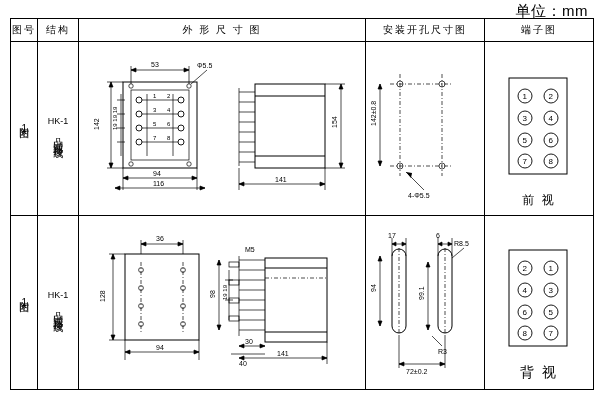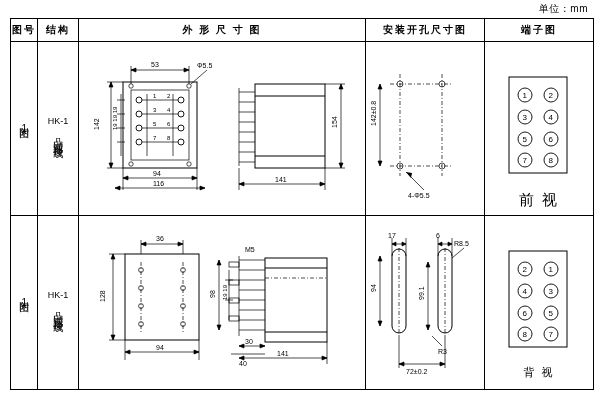--- a/index.html
+++ b/index.html
@@ -4,32 +4,32 @@
 <style>
   html,body{margin:0;padding:0;}
   body{
     width:600px;height:400px;background:#ffffff;
     font-family:"Liberation Sans","DejaVu Sans",sans-serif;
     color:#000;overflow:hidden;
   }
   .page{position:relative;width:600px;height:400px;}
 
   .unit{
-    position:absolute;right:12px;top:2px;font-size:10px;letter-spacing:.5px;
+    position:absolute;right:12px;top:2px;font-size:15px;letter-spacing:.5px;
   }
 
   table.main{
     position:absolute;left:10px;top:18px;width:580px;height:370px;
     border-collapse:collapse;table-layout:fixed;
   }
   table.main td{
     border:1px solid #000;vertical-align:middle;text-align:center;
     font-size:10px;padding:0;
   }
-  .thead td{height:22px;font-weight:bold;letter-spacing:2px;font-size:11px;border-radius:6px;}
+  .thead td{height:22px;font-weight:normal;letter-spacing:2px;font-size:11px;border-radius:6px;}
 
   .col-no{width:26px;}
   .col-struct{width:40px;}
   .col-outline{width:286px;}
   .col-mount{width:118px;margin-top:43px;}
   .col-term{width:108px;}
 
   .vert{
     writing-mode:vertical-rl;text-orientation:upright;
     letter-spacing:2px;line-height:1.15;font-size:10px;white-space:pre-line;
@@ -229,21 +229,21 @@
               <text class="fs8" x="63.5" y="73">4</text>
           <circle class="circ" cx="40" cy="92" r="7"></circle>
               <text class="fs8" x="37.5" y="95">5</text>
           <circle class="circ" cx="66" cy="92" r="7"></circle>
               <text class="fs8" x="63.5" y="95">6</text>
           <circle class="circ" cx="40" cy="113" r="7"></circle>
               <text class="fs8" x="37.5" y="116">7</text>
           <circle class="circ" cx="66" cy="113" r="7"></circle>
               <text class="fs8" x="63.5" y="116">8</text>
         </svg>
-        <div style="font-size:15px;margin-top:-26px;letter-spacing:2px;">前  视</div>
+        <div style="font-size:12px;margin-top:-26px;letter-spacing:2px;">前  视</div>
       </td>
     </tr>
 
     <tr style="height:174px;">
       <td>
         <span class="vert">附图1</span>
       </td>
       <td>
         <div style="display:flex;flex-direction:column;align-items:center;justify-content:center;height:100%;">
           <span style="font-size:9px;margin-bottom:4px;">HK-1</span>
@@ -431,18 +431,18 @@
               <text class="fs8" x="63.5" y="69">3</text>
           <circle class="circ" cx="40" cy="88" r="7"></circle>
               <text class="fs8" x="37.5" y="91">6</text>
           <circle class="circ" cx="66" cy="88" r="7"></circle>
               <text class="fs8" x="63.5" y="91">5</text>
           <circle class="circ" cx="40" cy="109" r="7"></circle>
               <text class="fs8" x="37.5" y="112">8</text>
           <circle class="circ" cx="66" cy="109" r="7"></circle>
               <text class="fs8" x="63.5" y="112">7</text>
         </svg>
-        <div style="font-size:11px;margin-top:-30px;letter-spacing:2px;">背  视</div>
+        <div style="font-size:14px;margin-top:-30px;letter-spacing:2px;">背  视</div>
       </td>
     </tr>
   </tbody>
     </table>
 </div>
 
 </body></html>

